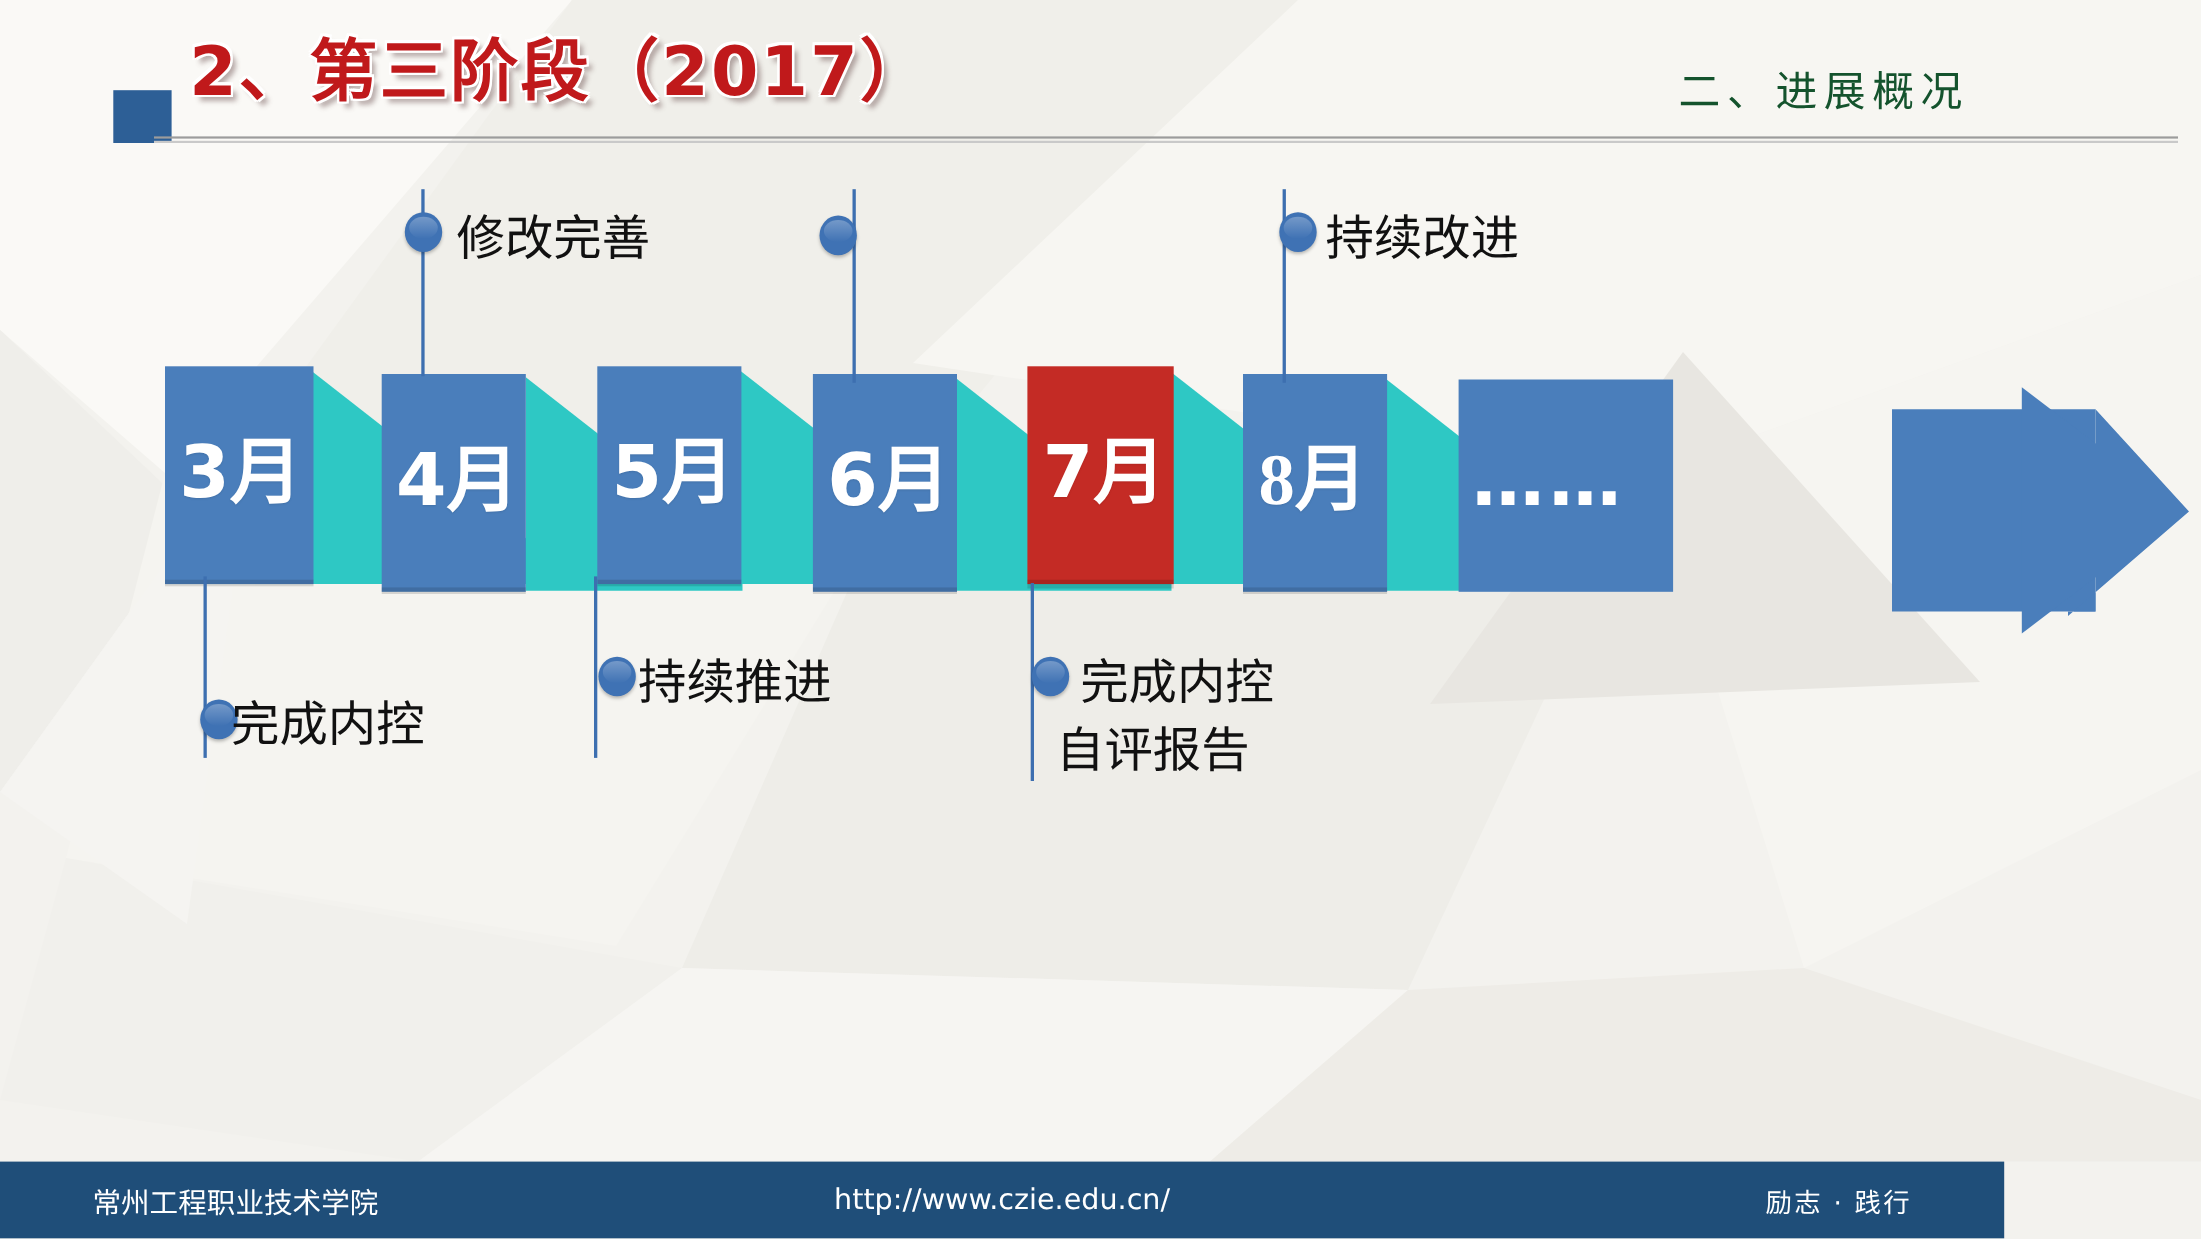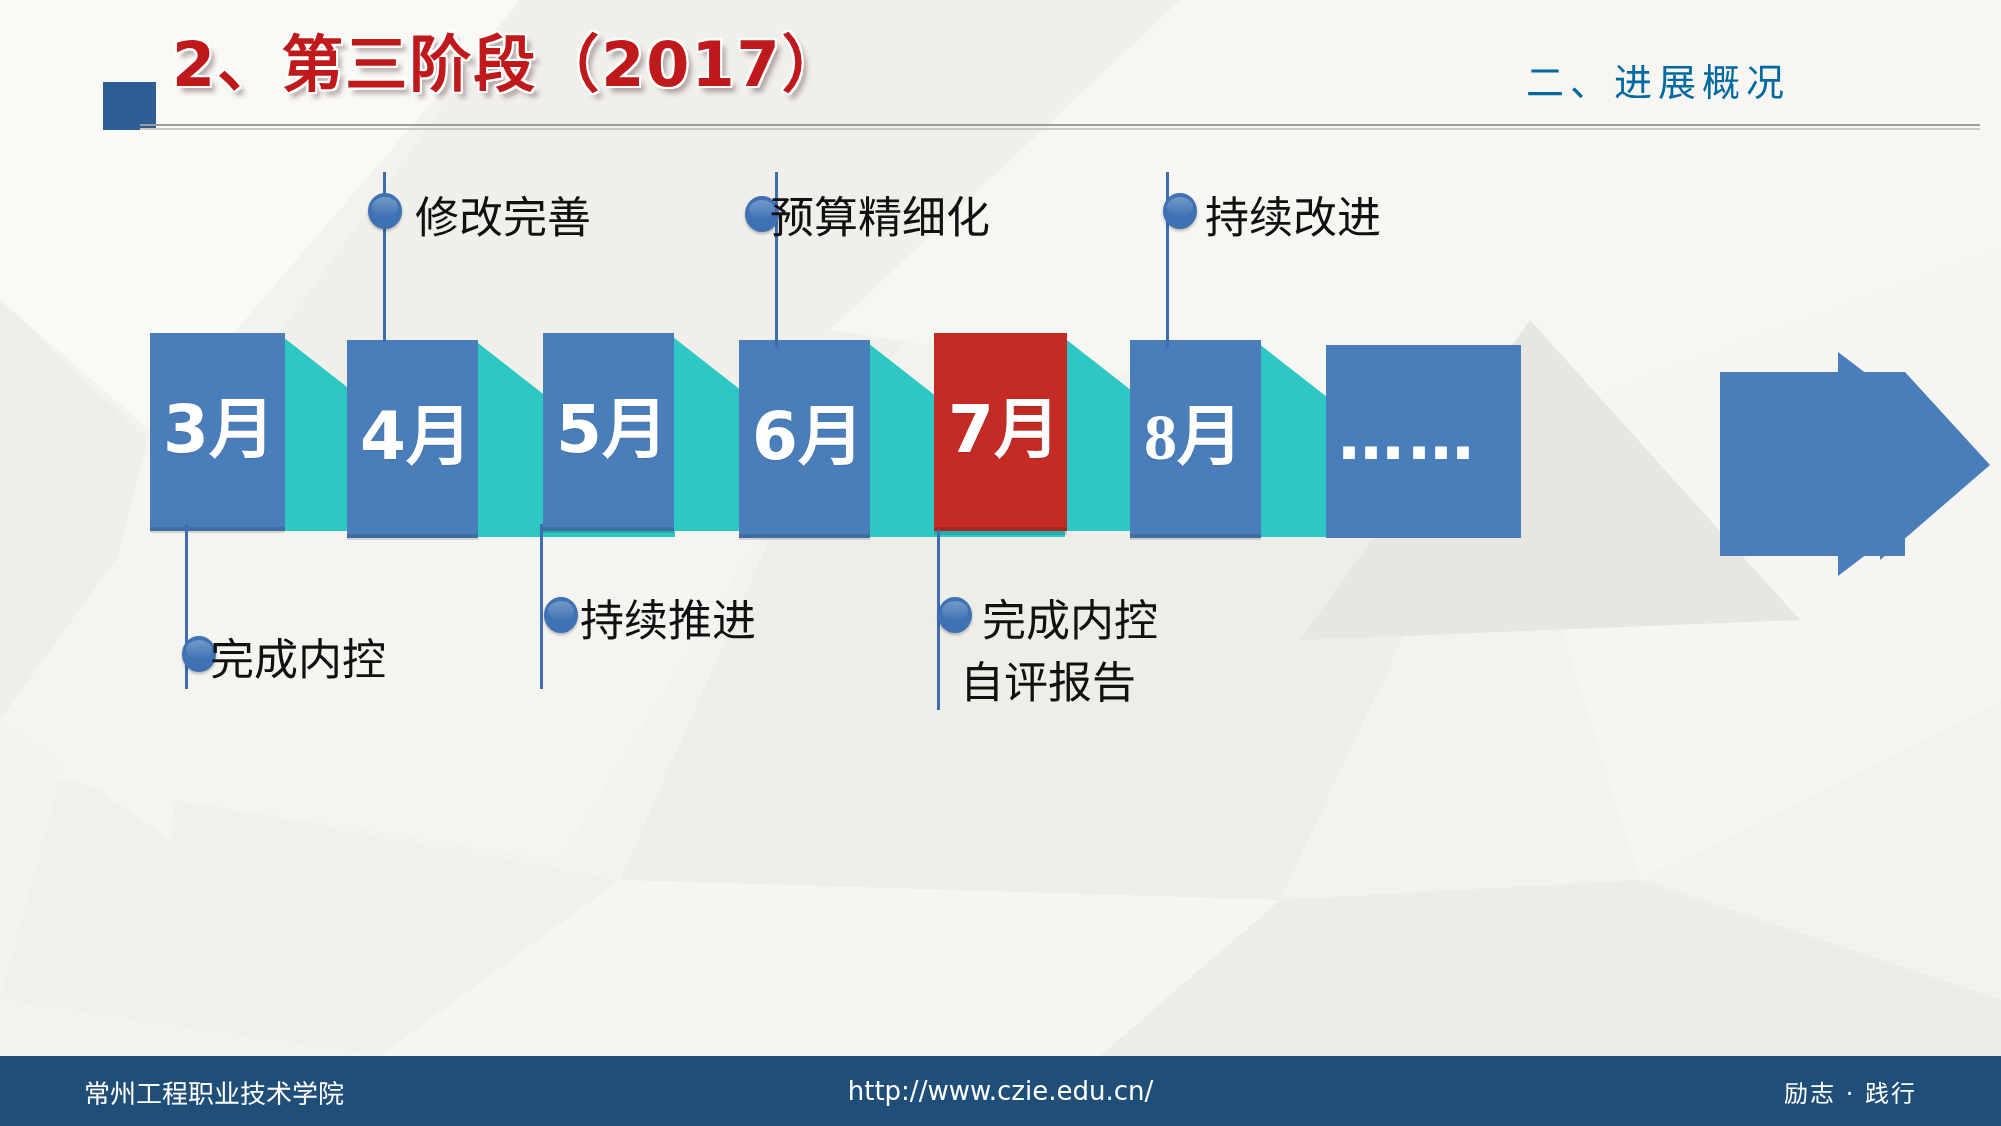--- a/index.html
+++ b/index.html
@@ -28,21 +28,21 @@
     font-size:62px;font-weight:bold;letter-spacing:2px;
     color:#c0191b;white-space:nowrap;line-height:1;
     text-shadow:
        2px 0 0 #ffffff, -2px 0 0 #ffffff, 0 2px 0 #ffffff, 0 -2px 0 #ffffff,
        2px 2px 0 #ffffff, -2px 2px 0 #ffffff, 2px -2px 0 #ffffff, -2px -2px 0 #ffffff,
        5px 6px 5px rgba(90,60,60,.42);
   }
   .hdr-right{
     position:absolute;right:24px;top:52px;
     font-family:"DejaVu Serif","Liberation Serif",serif;
-    font-size:38px;color:#0369a1;letter-spacing:6px;white-space:nowrap;
+    font-size:38px;color:#14532d;letter-spacing:6px;white-space:nowrap;
   }
   .hdr-rule{
     position:absolute;left:140px;top:124px;width:1840px;height:6px;
   }
   .hdr-rule .r1{position:absolute;left:0;top:0;width:100%;height:2px;background:#9c9c9c;}
   .hdr-rule .r2{position:absolute;left:0;top:4px;width:100%;height:2px;background:#c9c9c9;}
 
   
   .timeline{position:absolute;left:0;top:0;width:2001px;height:1126px;}
   .tl-svg{position:absolute;left:0;top:0;width:2001px;height:1126px;}
@@ -74,21 +74,21 @@
     background:linear-gradient(180deg,rgba(255,255,255,.28),rgba(255,255,255,0));
   }
   .cap-text{
     position:absolute;
     font-family:"DejaVu Sans","Liberation Sans",sans-serif;
     font-size:44px;color:#111111;white-space:nowrap;line-height:1.25;
   }
 
   
   .footer{
-    position:absolute;left:0;bottom:0;width:2001px;height:70px;
+    position:absolute;left:0;bottom:0;width:1822px;height:70px;
     background:#1f4e79;color:#ffffff;
   }
   .footer .f-left{
     position:absolute;left:84px;top:50%;transform:translateY(-50%);
     font-size:26px;white-space:nowrap;
     font-family:"DejaVu Sans","Liberation Sans",sans-serif;
   }
   .footer .f-center{
     position:absolute;left:50%;top:50%;transform:translate(-50%,-50%);
     font-size:26px;white-space:nowrap;
@@ -179,21 +179,20 @@
     <div class="month-label" style="left:948px;top:397px;">7月</div>
     <div class="month-label" style="left:1144px;top:404px;font-family:Liberation Serif, serif;">8月</div>
     <div class="ellipsis-label" style="left:1338px;top:404px;">……</div>
 
     <div class="leader" style="left:383px;top:172px;height:170px;"></div>
     <div class="dot" style="left:368px;top:193px;"></div>
     <div class="cap-text" style="left:415px;top:190px;">修改完善</div>
 
     <div class="leader" style="left:775px;top:172px;height:176px;"></div>
     <div class="dot" style="left:745px;top:196px;"></div>
-    <div class="cap-text" style="left:770px;top:190px;">预算精细化</div>
 
     <div class="leader" style="left:1166px;top:172px;height:176px;"></div>
     <div class="dot" style="left:1163px;top:193px;"></div>
     <div class="cap-text" style="left:1205px;top:190px;">持续改进</div>
 
     <div class="leader" style="left:185px;top:524px;height:165px;"></div>
     <div class="dot" style="left:182px;top:636px;"></div>
     <div class="cap-text" style="left:210px;top:632px;">完成内控</div>
 
     <div class="leader" style="left:540px;top:524px;height:165px;"></div>

